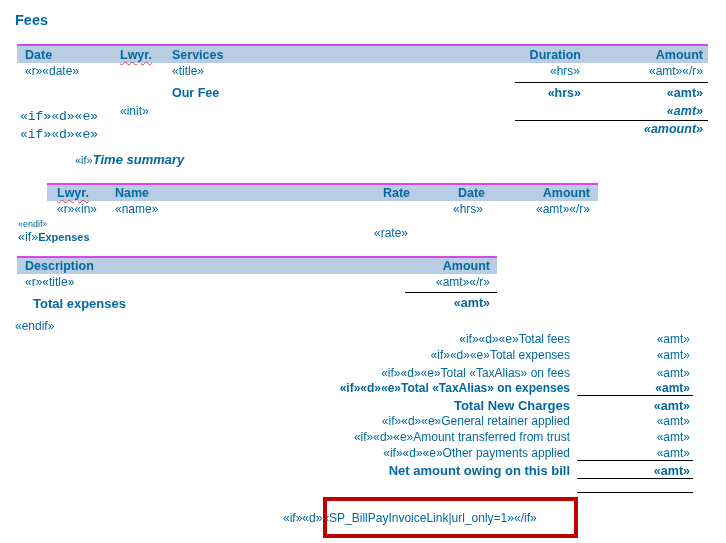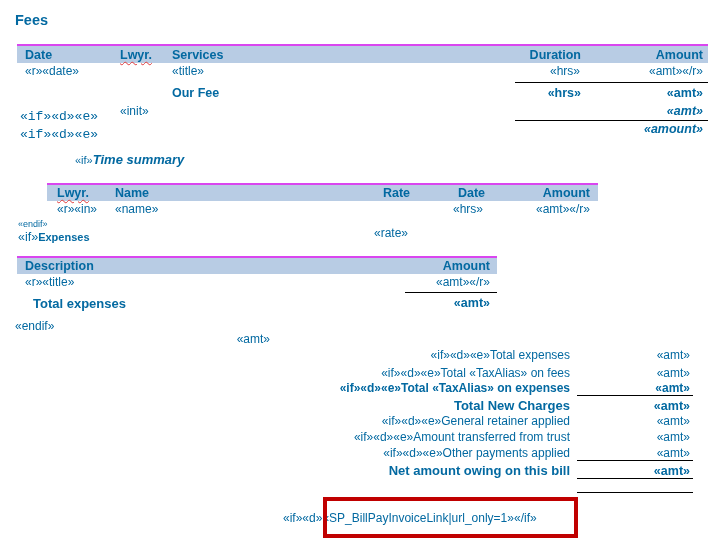--- a/index.html
+++ b/index.html
@@ -130,20 +130,21 @@
       <span class="c b" style="left:8px; top:1px; font-size:13px;margin-left:8px;">Total expenses</span>
       <span class="c b" style="right:7px; top:1px; font-size:12.5px;">«amt»</span>
     </div>
   </div>
 
   <div class="c" style="left:15px; top:319px;">«endif»</div>
 
   <div class="c" style="left:150px; top:332px; width:543px; height:150px;">
 
     <div class="trow" style="top:0;">
+      <span class="lbl">«if»«d»«e»Total fees</span>
       <span class="amt">«amt»</span>
     </div>
     <div class="trow" style="top:16px;">
       <span class="lbl">«if»«d»«e»Total expenses</span>
       <span class="amt">«amt»</span>
     </div>
     <div class="trow" style="top:32px;align-items:flex-end;">
       <span class="lbl">«if»«d»«e»Total «TaxAlias» on fees</span>
       <span class="amt">«amt»</span>
     </div>

